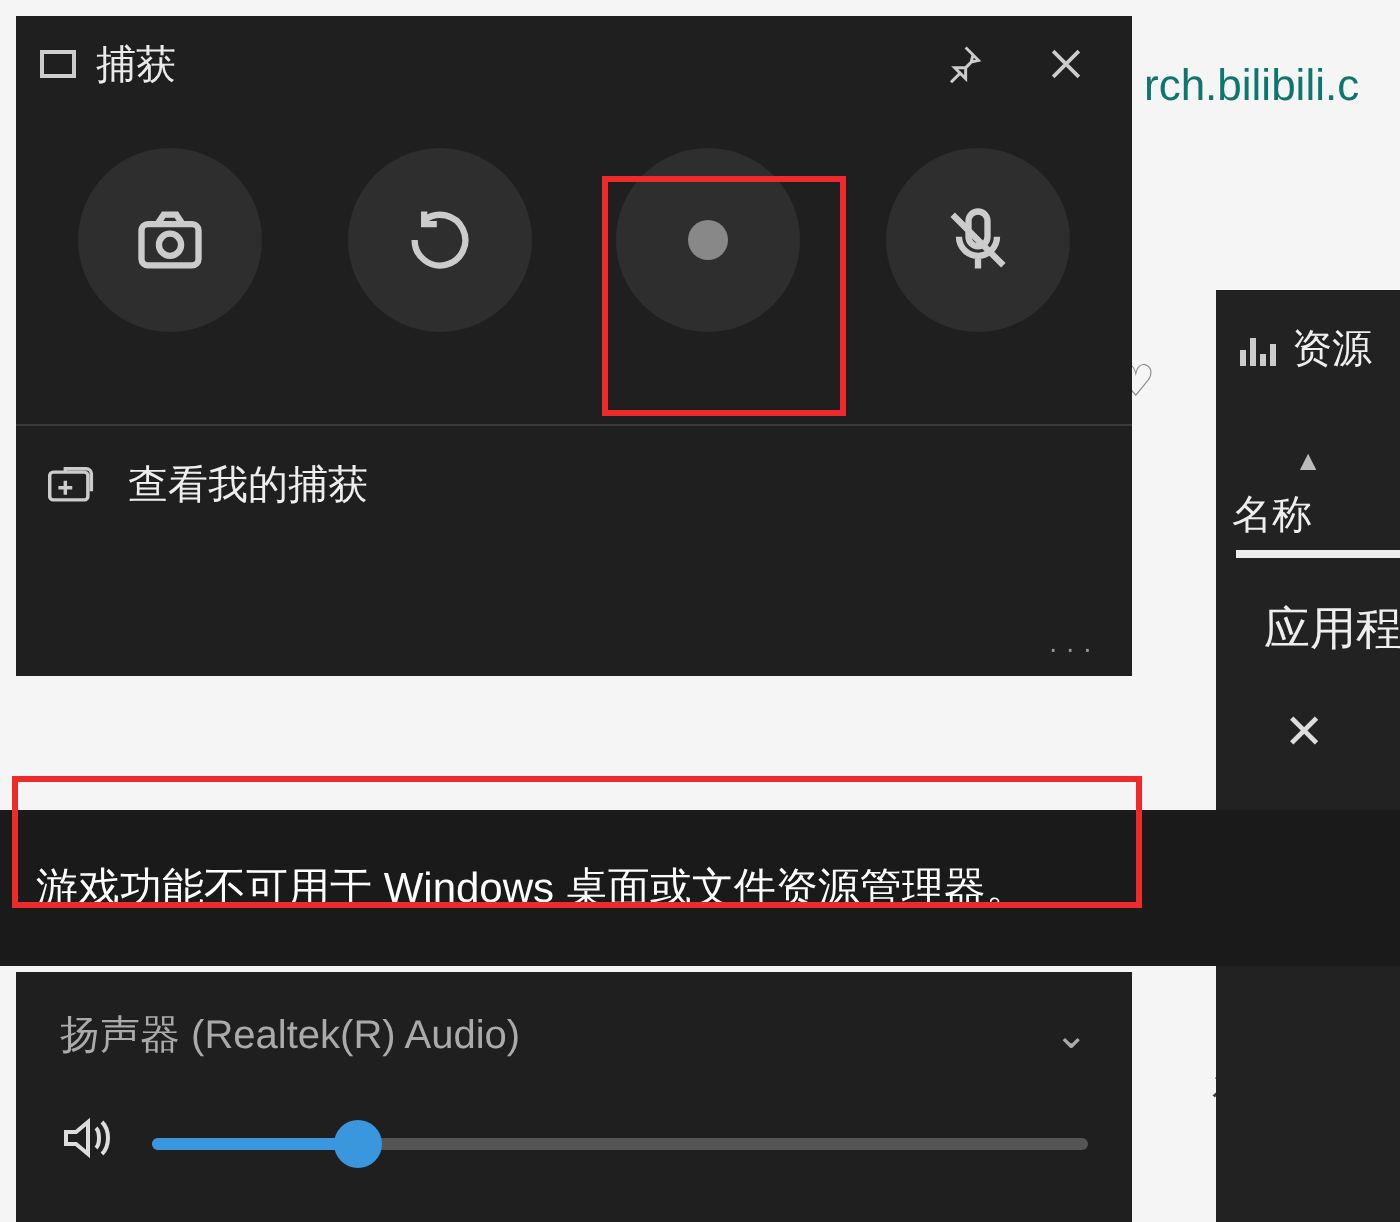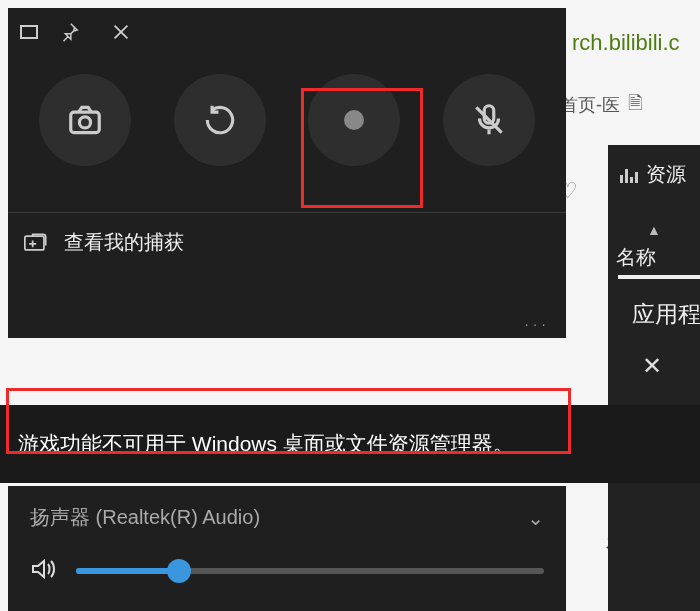--- a/index.html
+++ b/index.html
@@ -9,21 +9,21 @@
     font-family: "Segoe UI", "Microsoft YaHei", sans-serif;
     position: relative;
     overflow: hidden;
   }
   .bg-browser {
     position: absolute; left: 0; top: 0; right: 0; bottom: 0;
     background: #f5f5f5;
   }
   .url-fragment {
     position: absolute; top: 30px; left: 572px;
-    font-size: 22px; color: #4d7c0f; white-space: nowrap;
+    font-size: 22px; color: #0f766e; white-space: nowrap;
   }
   .bg-tab-row {
     position: absolute; top: 90px; left: 560px;
     display: flex; align-items: center; gap: 8px;
     color: #555; font-size: 18px;
   }
   .bg-icon1 {
     position: absolute; top: 178px; left: 558px;
     color: #888; font-size: 22px;
   }
@@ -172,34 +172,31 @@
     width: 24px; height: 24px; border-radius: 50%;
     background: #3a96dd; transform: translateX(-50%);
     cursor: pointer;
   }
 </style>
 </head>
 <body>
 
 <div class="bg-browser">
   <div class="url-fragment">rch.bilibili.c</div>
-  <div class="bg-tab-row">
-    <span>首页-医</span>
-    <span>🗎</span>
-  </div>
   <div class="bg-icon1">♡</div>
   <div class="bg-pub">发布</div>
   <div class="notif-ico">
     <div class="notif-dot"></div>
   </div>
 </div>
 
 <div class="capture-panel">
   <div class="cp-titlebar">
     <div class="cp-title-icon"></div>
+    <div class="cp-title">捕获</div>
     <div class="cp-pin">
       <svg viewBox="0 0 24 24">
           <path d="M14 3l7 7-4 1-3 3v6l-3-3-5 5 5-5-3-3h6l3-3 1-4z" fill="none" stroke="#ccc" stroke-width="1.6"></path>
         </svg>
     </div>
     <div class="cp-close">
       <svg viewBox="0 0 24 24">
           <path d="M5 5l14 14M19 5L5 19" stroke="#ccc" stroke-width="2"></path>
         </svg>
     </div>

